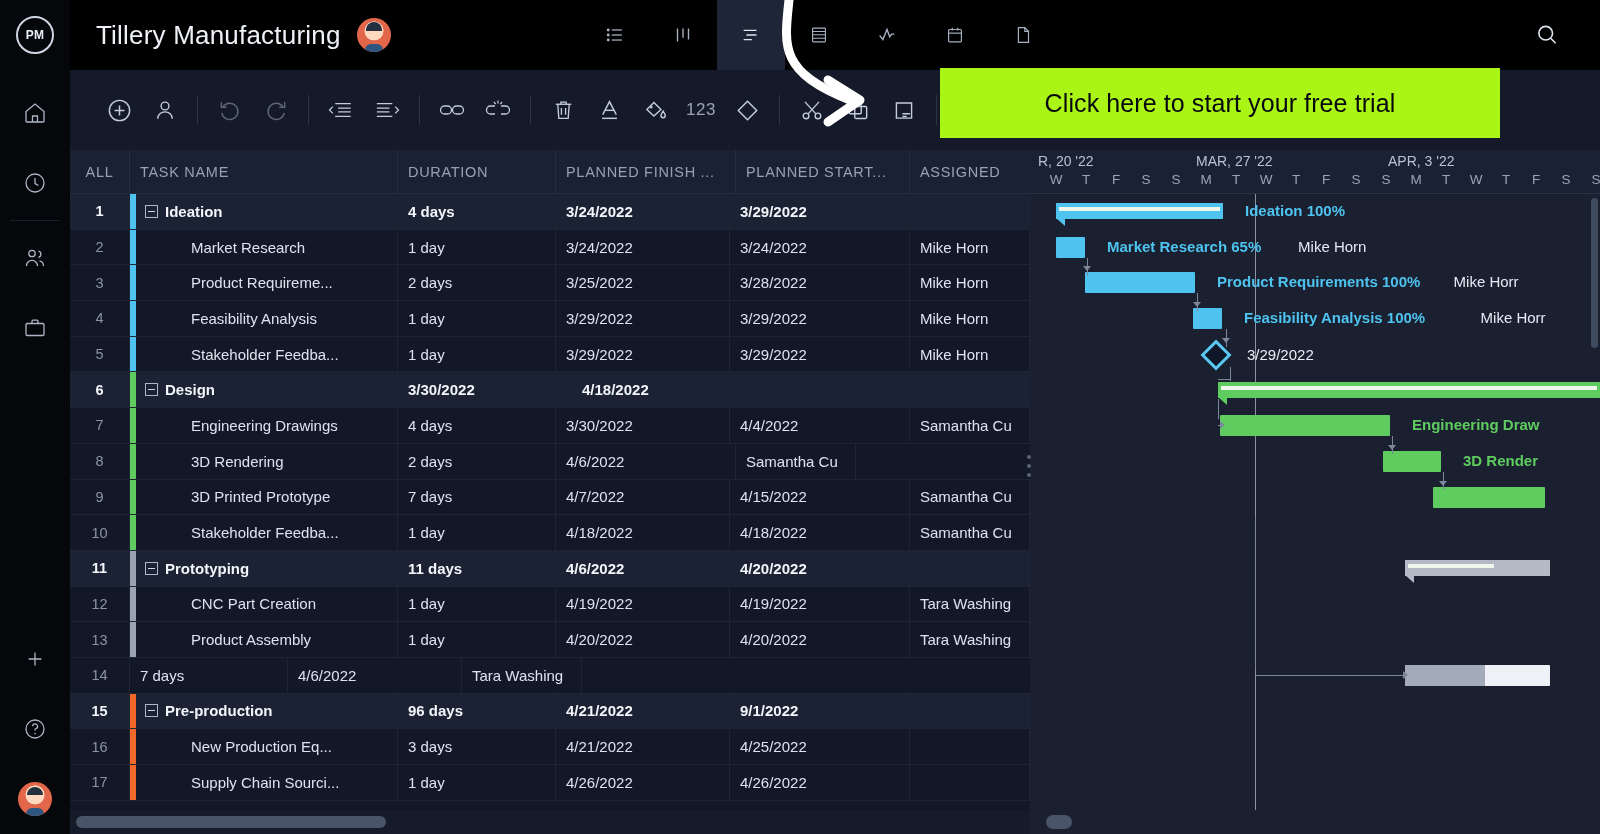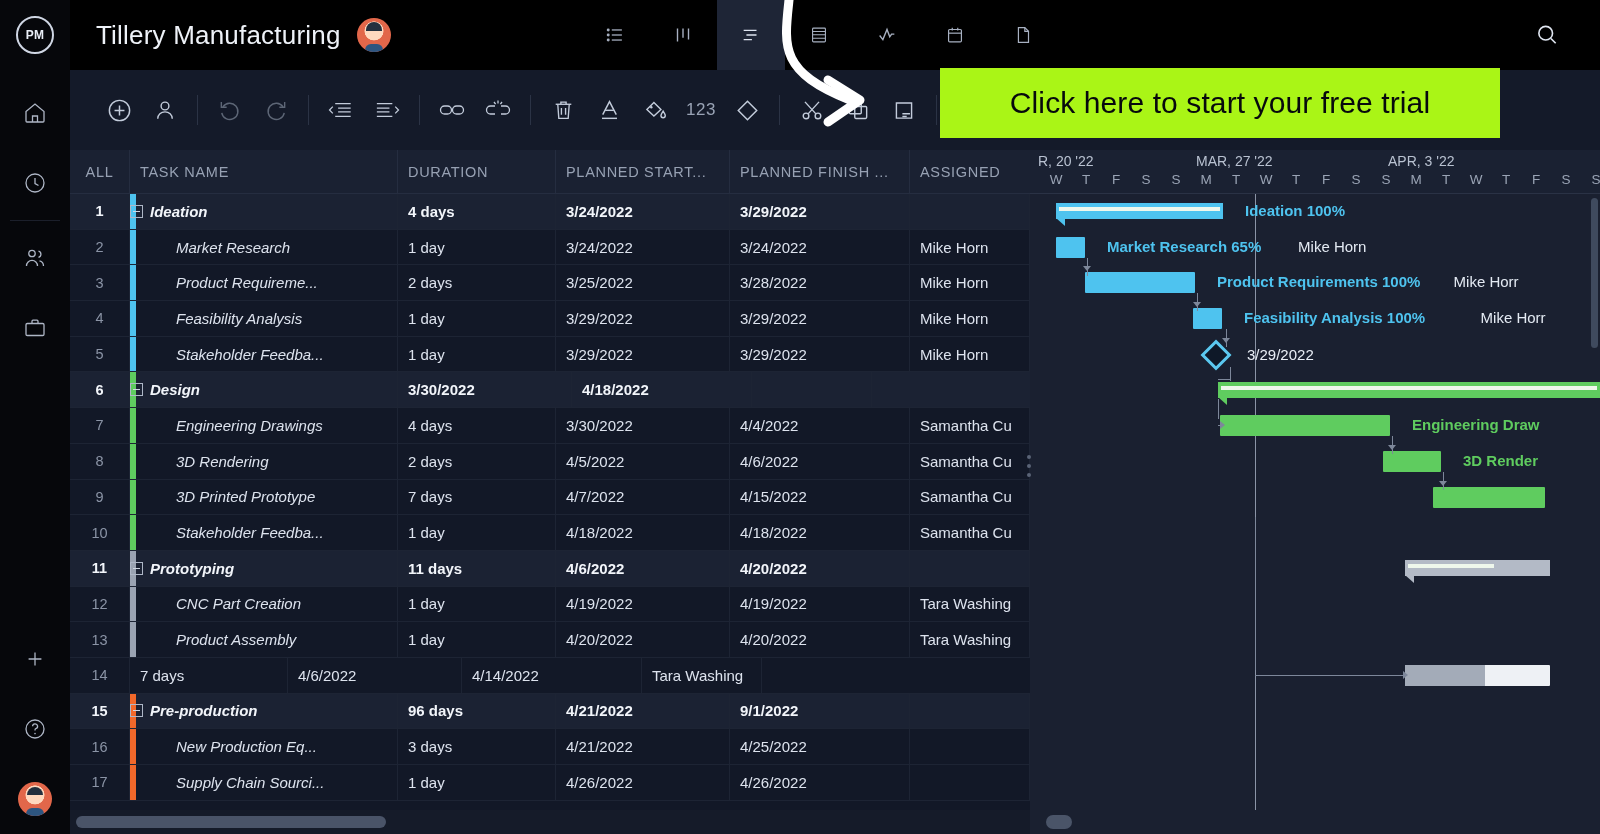--- a/index.html
+++ b/index.html
@@ -84,21 +84,21 @@
   .tb-icon.dim { color: #5d6676; }
   .tb-sep { width: 1px; height: 30px; background: #2b3345; margin: 0 9px; }
   .tb-num { font-size: 17px; color: #99a3b5; letter-spacing: .5px; }
 
   
   .trial-banner {
     position: absolute; left: 940px; top: 68px; width: 560px; height: 70px;
     background: #aaf516; display: flex; align-items: center; justify-content: center;
     z-index: 60;
   }
-  .trial-banner span { color: #07090d; font-size: 30px; letter-spacing: .1px; }
+  .trial-banner span { color: #07090d; font-size: 25px; letter-spacing: .1px; }
   .arrow-svg { position: absolute; left: 740px; top: -6px; z-index: 59; pointer-events: none; }
 
   
   .grid-wrap { position: absolute; left: 70px; top: 150px; width: 1530px; height: 684px; }
   .table-pane {
     position: absolute; left: 0; top: 0; width: 960px; height: 684px;
     background: #121827; overflow: hidden;
   }
   .thead {
     display: flex; height: 44px; background: #1a2132;
@@ -118,21 +118,21 @@
 
   .trow { display: flex; height: 35.7px; border-bottom: 1px solid #1d2434; position: relative; }
   .trow.summary { background: #1b2233; }
   .trow.summary .td { font-weight: bold; color: #f2f5fa; }
   .td {
     color: #dde3ee; font-size: 15px; display: flex; align-items: center;
     padding-left: 10px; border-right: 1px solid #1d2434;
     white-space: nowrap; overflow: hidden;
   }
   .td.c-num { color: #8b94a6; font-size: 14.5px; justify-content: center; padding-left:0; }
-  .td.c-name { position: relative; padding-left: 0; font-style: italic; }
+  .td.c-name { position: relative; padding-left: 15px; }
   .bar-color {
     position: absolute; left: 0; top: 0; bottom: 0; width: 6px;
   }
   .tgl {
     width: 13px; height: 13px; border: 1px solid #aeb7c7; margin-right: 7px;
     position: relative; flex: none;
   }
   .tgl::after { content:""; position:absolute; left:2px; right:2px; top:5px; height:1px; background:#cfd6e2; }
   .indent { display: inline-block; width: 46px; flex: none; }
 
@@ -440,22 +440,22 @@
     <span>Click here to start your free trial</span>
   </div>
 
   <div class="grid-wrap">
 
     <div class="table-pane">
       <div class="thead">
         <div class="th c-num">ALL</div>
         <div class="th c-name">TASK NAME</div>
         <div class="th c-dur">DURATION</div>
+        <div class="th c-fin">PLANNED FINISH ...</div>
         <div class="th c-start">PLANNED START...</div>
-        <div class="th c-fin">PLANNED FINISH ...</div>
         <div class="th c-assign">ASSIGNED</div>
       </div>
       <div id="tbody">
           <div class="trow summary">
             <div class="td c-num">1</div>
             <div class="td c-name">
               <span class="bar-color" style="background:#4ec3ef"></span>
               <span class="tgl"></span>
               <span>Ideation</span>
             </div>
@@ -536,21 +536,20 @@
             <div class="td c-assign">Samantha Cu</div>
           </div>
           <div class="trow">
             <div class="td c-num">8</div>
             <div class="td c-name">
               <span class="bar-color" style="background:#5fcc5f"></span>
               <span class="indent"></span>
               <span>3D Rendering</span>
             </div>
             <div class="td c-dur">2 days</div>
-            <div class="td c-start">4/5/2022</div>
             <div class="td c-fin">4/6/2022</div>
             <div class="td c-assign">Samantha Cu</div>
           </div>
           <div class="trow">
             <div class="td c-num">9</div>
             <div class="td c-name">
               <span class="bar-color" style="background:#5fcc5f"></span>
               <span class="indent"></span>
               <span>3D Printed Prototype</span>
             </div>
@@ -604,21 +603,20 @@
             </div>
             <div class="td c-dur">1 day</div>
             <div class="td c-start">4/20/2022</div>
             <div class="td c-fin">4/20/2022</div>
             <div class="td c-assign">Tara Washing</div>
           </div>
           <div class="trow">
             <div class="td c-num">14</div>
             <div class="td c-dur">7 days</div>
             <div class="td c-start">4/6/2022</div>
-            <div class="td c-fin">4/14/2022</div>
             <div class="td c-assign">Tara Washing</div>
           </div>
           <div class="trow summary">
             <div class="td c-num">15</div>
             <div class="td c-name">
               <span class="bar-color" style="background:#f2682a"></span>
               <span class="tgl"></span>
               <span>Pre-production</span>
             </div>
             <div class="td c-dur">96 days</div>

